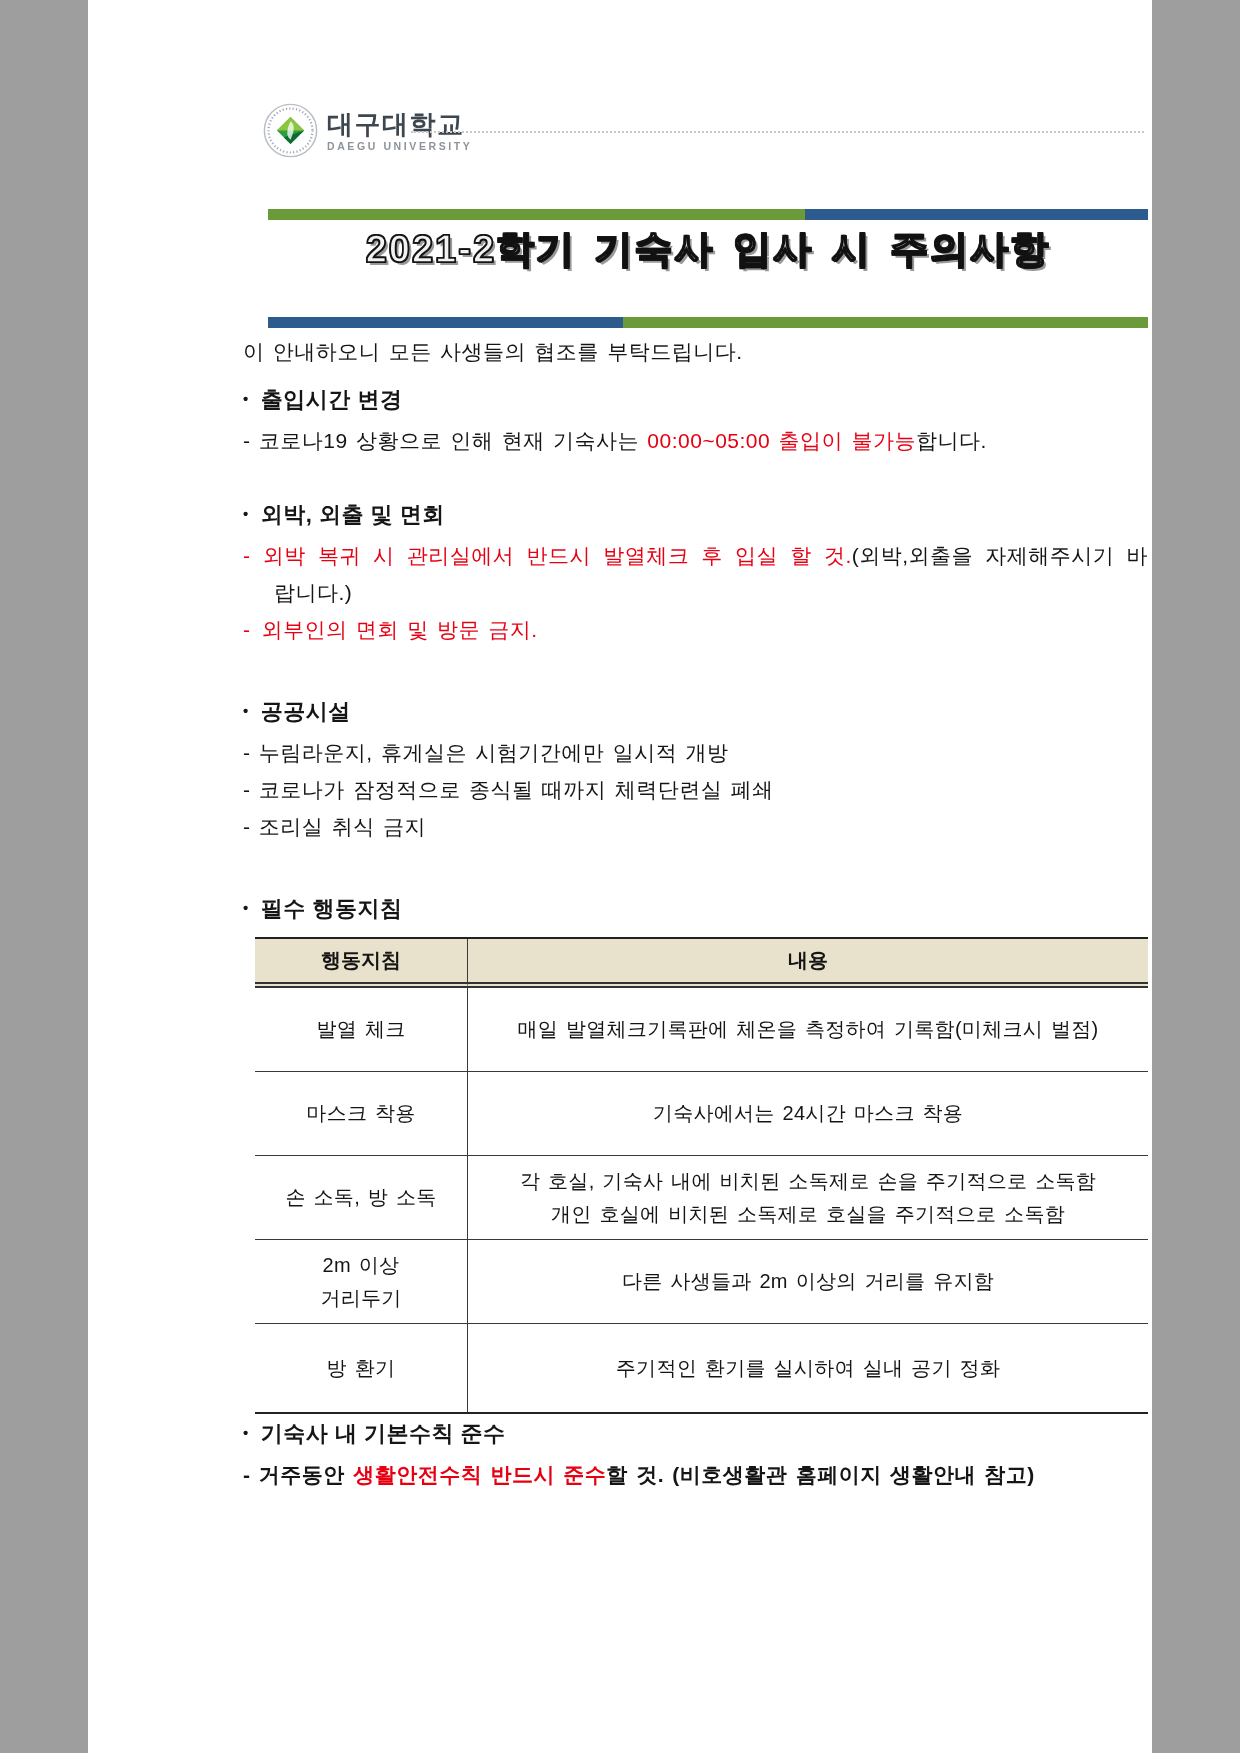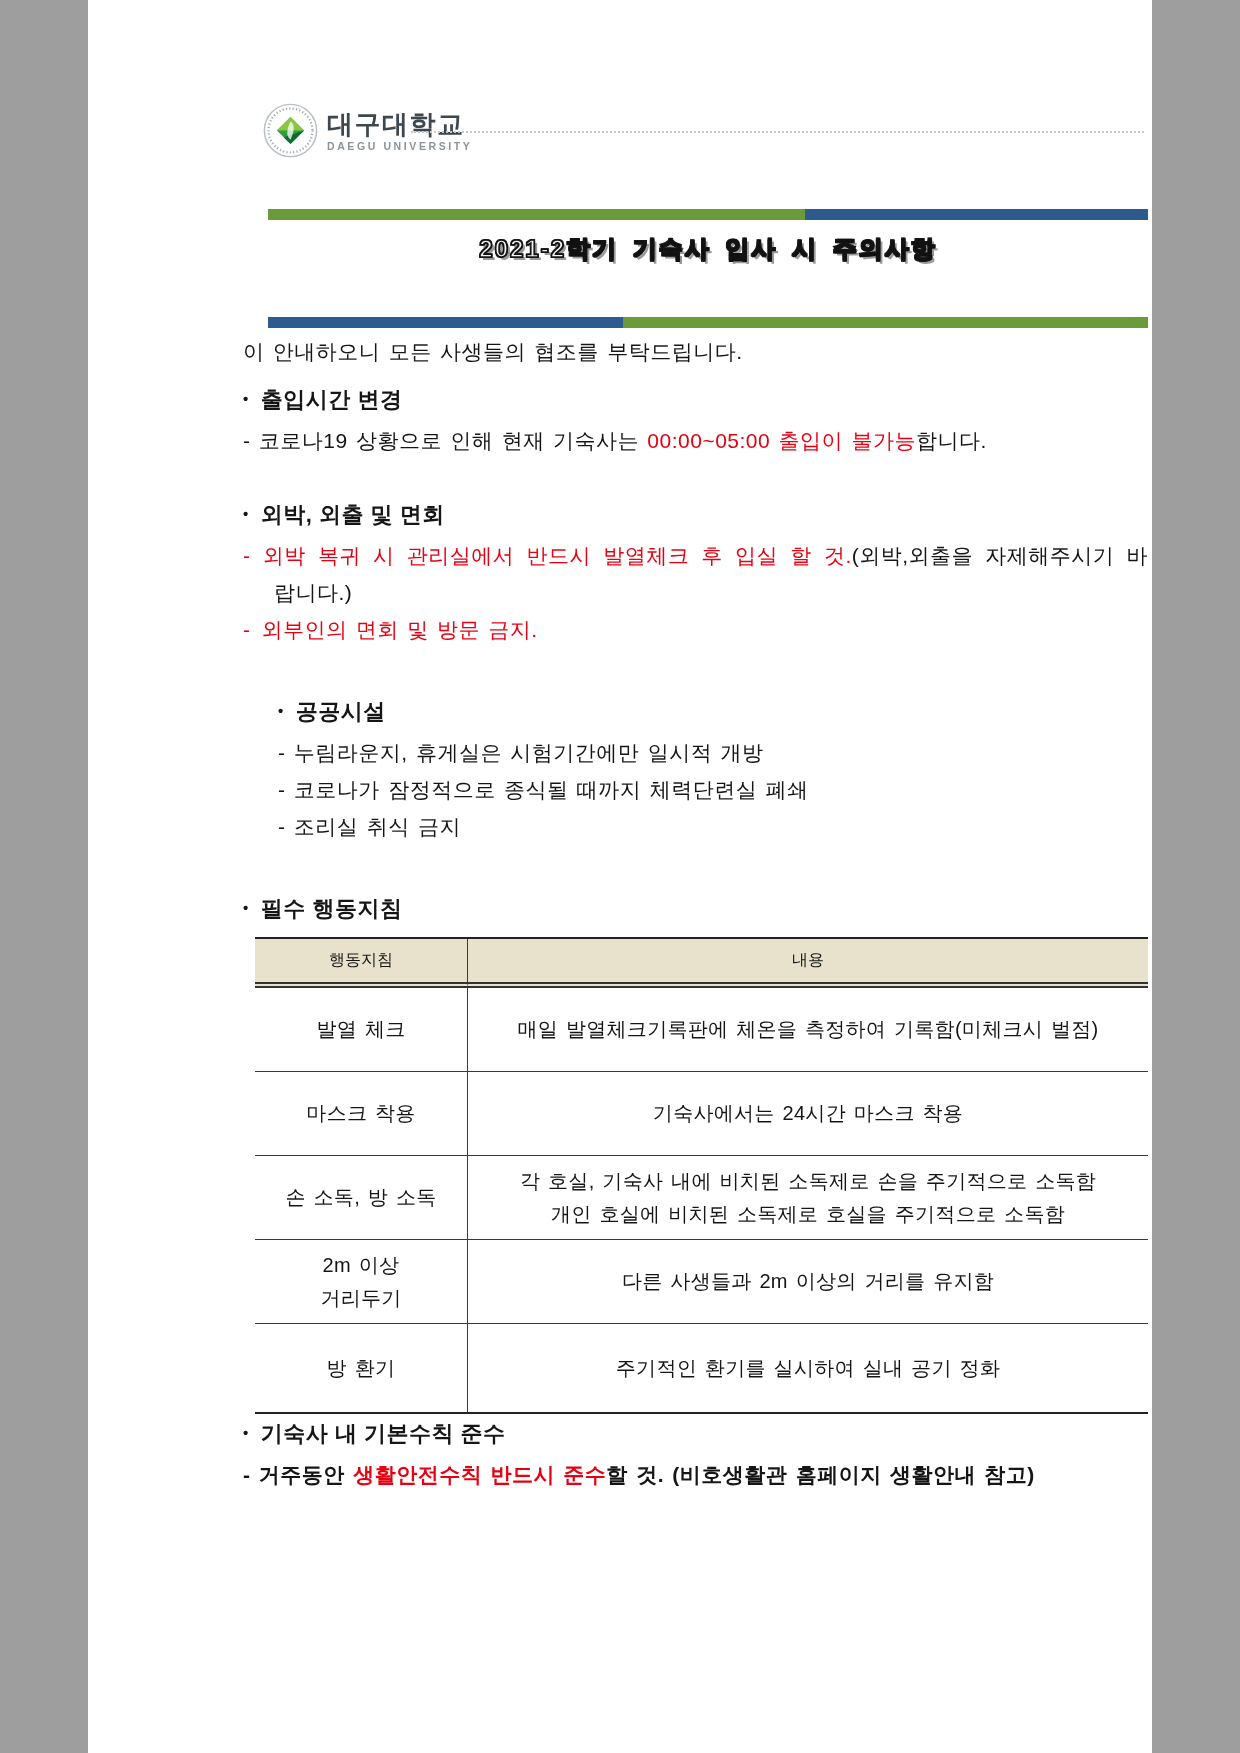--- a/index.html
+++ b/index.html
@@ -31,21 +31,21 @@
     border-top:2px dotted #c9c9c9;
   }
   
   .bar{position:absolute;left:180px;width:880px;height:11px;display:flex;}
   .bar-top{top:209px;}
   .bar-bottom{top:317px;}
   .bar .seg{height:100%;}
   .doc-title{
     position:absolute;top:224px;left:180px;width:880px;
     text-align:center;
-    font-size:24px;font-weight:800;line-height:50px;
+    font-size:38px;font-weight:800;line-height:50px;
     letter-spacing:2px;word-spacing:6px;
     color:#f2f2f2;
     -webkit-text-stroke:1.5px #111;
     text-shadow:
       -1px -1px 0 #222, 1px -1px 0 #222,
       -1px  1px 0 #222, 1px  1px 0 #222,
        3px  3px 0 #9a9a9a;
   }
   
   .content{position:absolute;top:330px;left:155px;width:905px;}
@@ -56,36 +56,36 @@
   .section{margin-top:0;}
   .sec-heading{font-size:22px;font-weight:bold;line-height:40px;letter-spacing:.5px;}
   .sec-heading .bullet{font-size:15px;margin-right:12px;position:relative;top:-3px;}
   .sec-line{font-size:21px;line-height:37px;letter-spacing:.5px;word-spacing:2px;}
   .sec-line.indent{padding-left:31px;}
   .sec-line.bold{font-weight:bold;}
   .red{color:var(--red);}
   
   .section:nth-of-type(1){margin-top:6px;}
   .section:nth-of-type(2){margin-top:36px;}
-  .section:nth-of-type(3){margin-top:44px;margin-left:35px;}
+  .section:nth-of-type(3){margin-top:44px;}
   .section:nth-of-type(4){margin-top:44px;}
   .section:nth-of-type(5){}
   
   .tbl{
     display:grid;
     grid-template-columns:213px 1fr;
     width:893px;margin-left:12px;margin-top:6px;
     border-top:2.5px solid #222;
     border-bottom:2.5px solid #222;
   }
   .tbl .th{
     background:var(--table-header-bg);
     height:49px;
     display:flex;align-items:center;justify-content:center;
-    font-size:16px;font-weight:normal;
+    font-size:20px;font-weight:bold;
     border-bottom:6px double #333;
     text-align:center;
   }
   .tbl .cell{
     min-height:84px;
     display:flex;flex-direction:column;align-items:center;justify-content:center;
     font-size:20px;line-height:33px;letter-spacing:.3px;word-spacing:2px;
     border-bottom:1.5px solid #3a3a3a;
     padding:0 10px;
     text-align:center;

